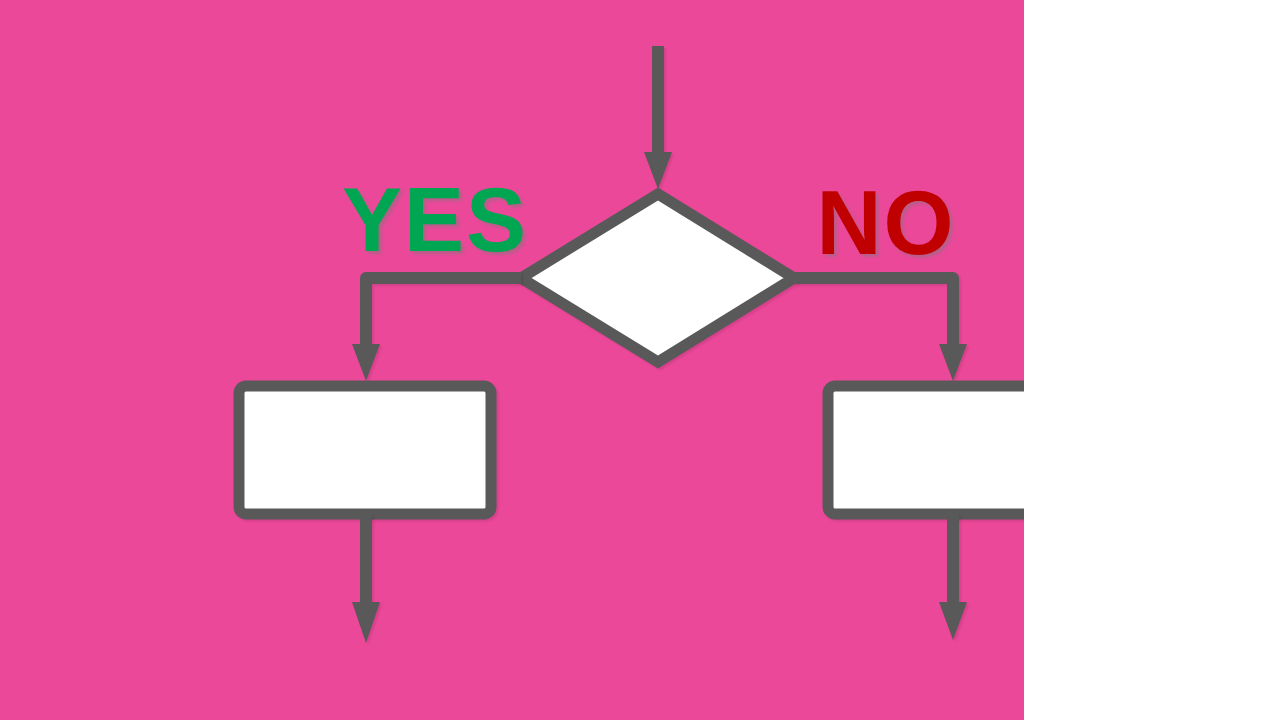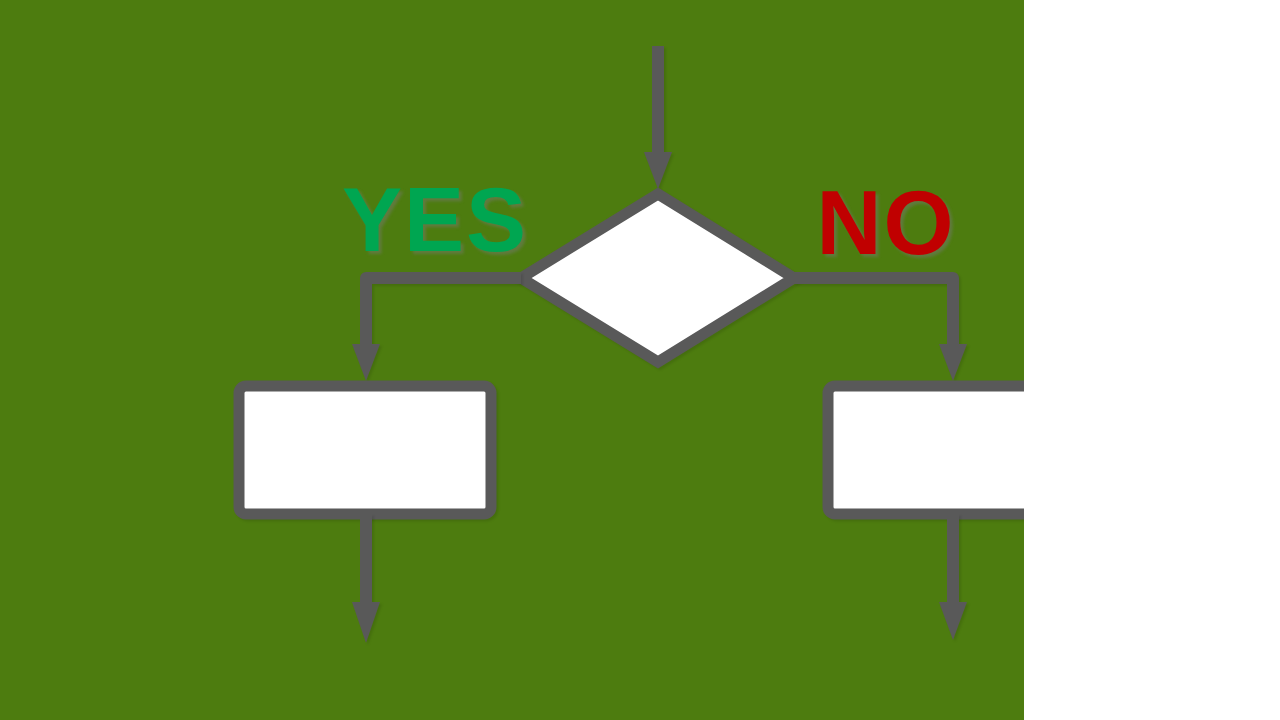--- a/index.html
+++ b/index.html
@@ -5,21 +5,21 @@
   html, body {
     margin: 0;
     padding: 0;
     background: #ffffff;
     font-family: "Liberation Sans", sans-serif;
   }
   .canvas {
     position: relative;
     width: 1024px;
     height: 720px;
-    background: #4d7c0f;
+    background: #ec4899;
     overflow: hidden;
   }
   svg.flow {
     position: absolute;
     top: 0;
     left: 0;
     width: 1280px;
     height: 720px;
   }
   .connector-line {

